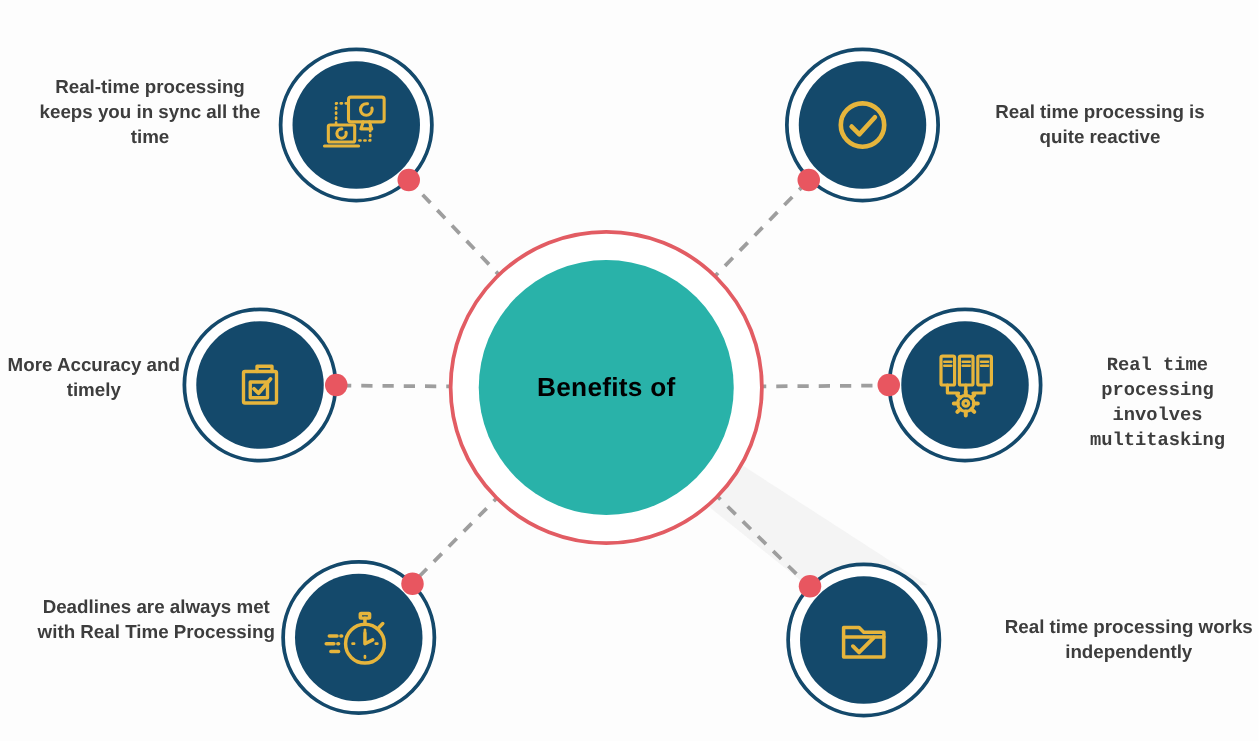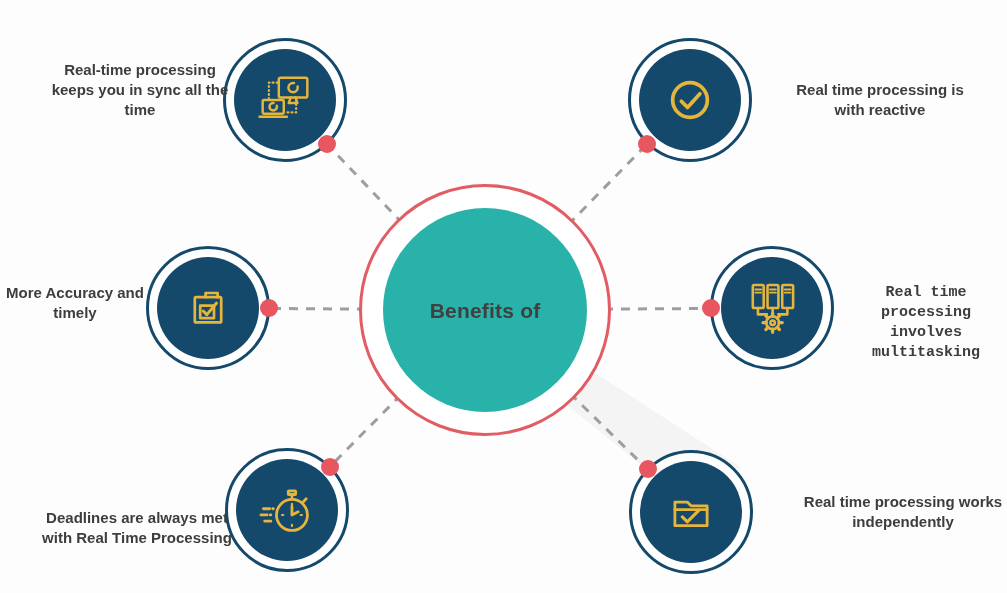--- a/index.html
+++ b/index.html
@@ -31,21 +31,21 @@
   .hub-disc {
     width: 204px; height: 204px;
     border-radius: 50%;
     background: #29b2a9;
     display: flex; flex-direction: column;
     align-items: center; justify-content: center;
     text-align: center;
   }
   .hub-disc span {
     display: block;
-    color: #404040;
+    color: #000000;
     font-size: 21px;
     font-weight: bold;
     line-height: 33px;
     letter-spacing: 0.2px;
   }
   
   .node-ring {
     position: absolute;
     width: 124px; height: 124px;
     border: 3px solid #14496b;
@@ -84,25 +84,25 @@
   
   .label {
     position: absolute;
     color: #3d3d3d;
     font-size: 15px;
     font-weight: bold;
     line-height: 20px;
     text-align: center;
     z-index: 2;
   }
-  .label-tl { left: 25px;  top: 60px;  width: 190px; margin-left: 20px; }
+  .label-tl { left: 25px;  top: 60px;  width: 190px; }
   .label-tr { left: 780px; top: 80px;  width: 200px; }
   .label-ml { left: 0px;   top: 283px; width: 150px; }
   .label-mr { left: 845px; top: 283px; width: 162px; font-family: Liberation Mono, monospace; }
-  .label-bl { left: 30px;  top: 508px; width: 190px; margin-left: 12px; }
+  .label-bl { left: 30px;  top: 476px; width: 190px; }
   .label-br { left: 800px; top: 492px; width: 206px; }
 </style>
 </head>
 <body>
 
 <div class="canvas">
 
   <svg class="underlay" width="1007" height="593" viewBox="0 0 1007 593">
     <polygon points="572,358 742,468 650,472 558,398" fill="#f2f2f2" opacity="0.85"></polygon>
     <g stroke="#9e9e9e" stroke-width="3" stroke-dasharray="9 8" fill="none">
@@ -201,19 +201,19 @@
   </div>
 
   <div class="dot dot-tl"></div>
   <div class="dot dot-tr"></div>
   <div class="dot dot-ml"></div>
   <div class="dot dot-mr"></div>
   <div class="dot dot-bl"></div>
   <div class="dot dot-br"></div>
 
   <div class="label label-tl">Real-time processing keeps you in sync all the time</div>
-  <div class="label label-tr">Real time processing is with reactive</div>
+  <div class="label label-tr">Real time processing is quite reactive</div>
   <div class="label label-ml">More Accuracy and timely</div>
   <div class="label label-mr">Real time processing involves multitasking</div>
   <div class="label label-bl">Deadlines are always met with Real Time Processing</div>
   <div class="label label-br">Real time processing works independently</div>
 
 </div>
 
 </body></html>

